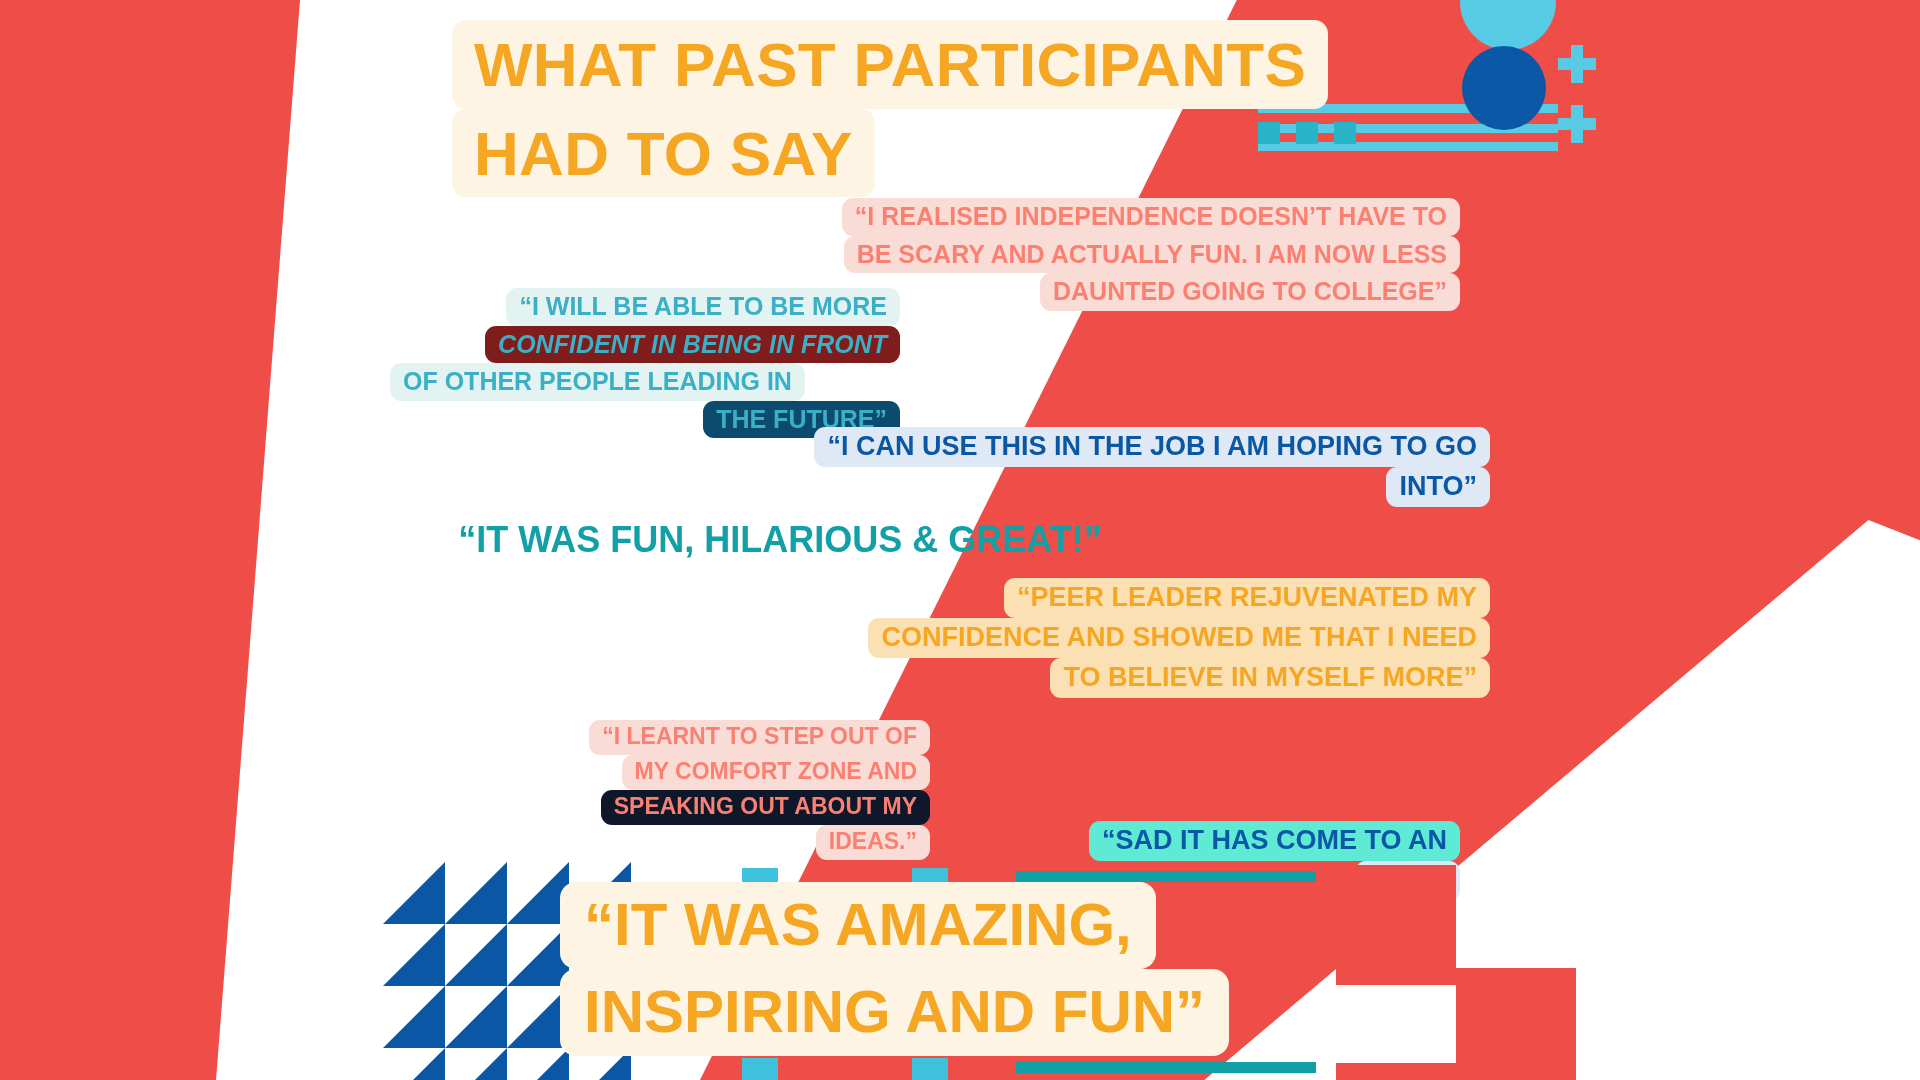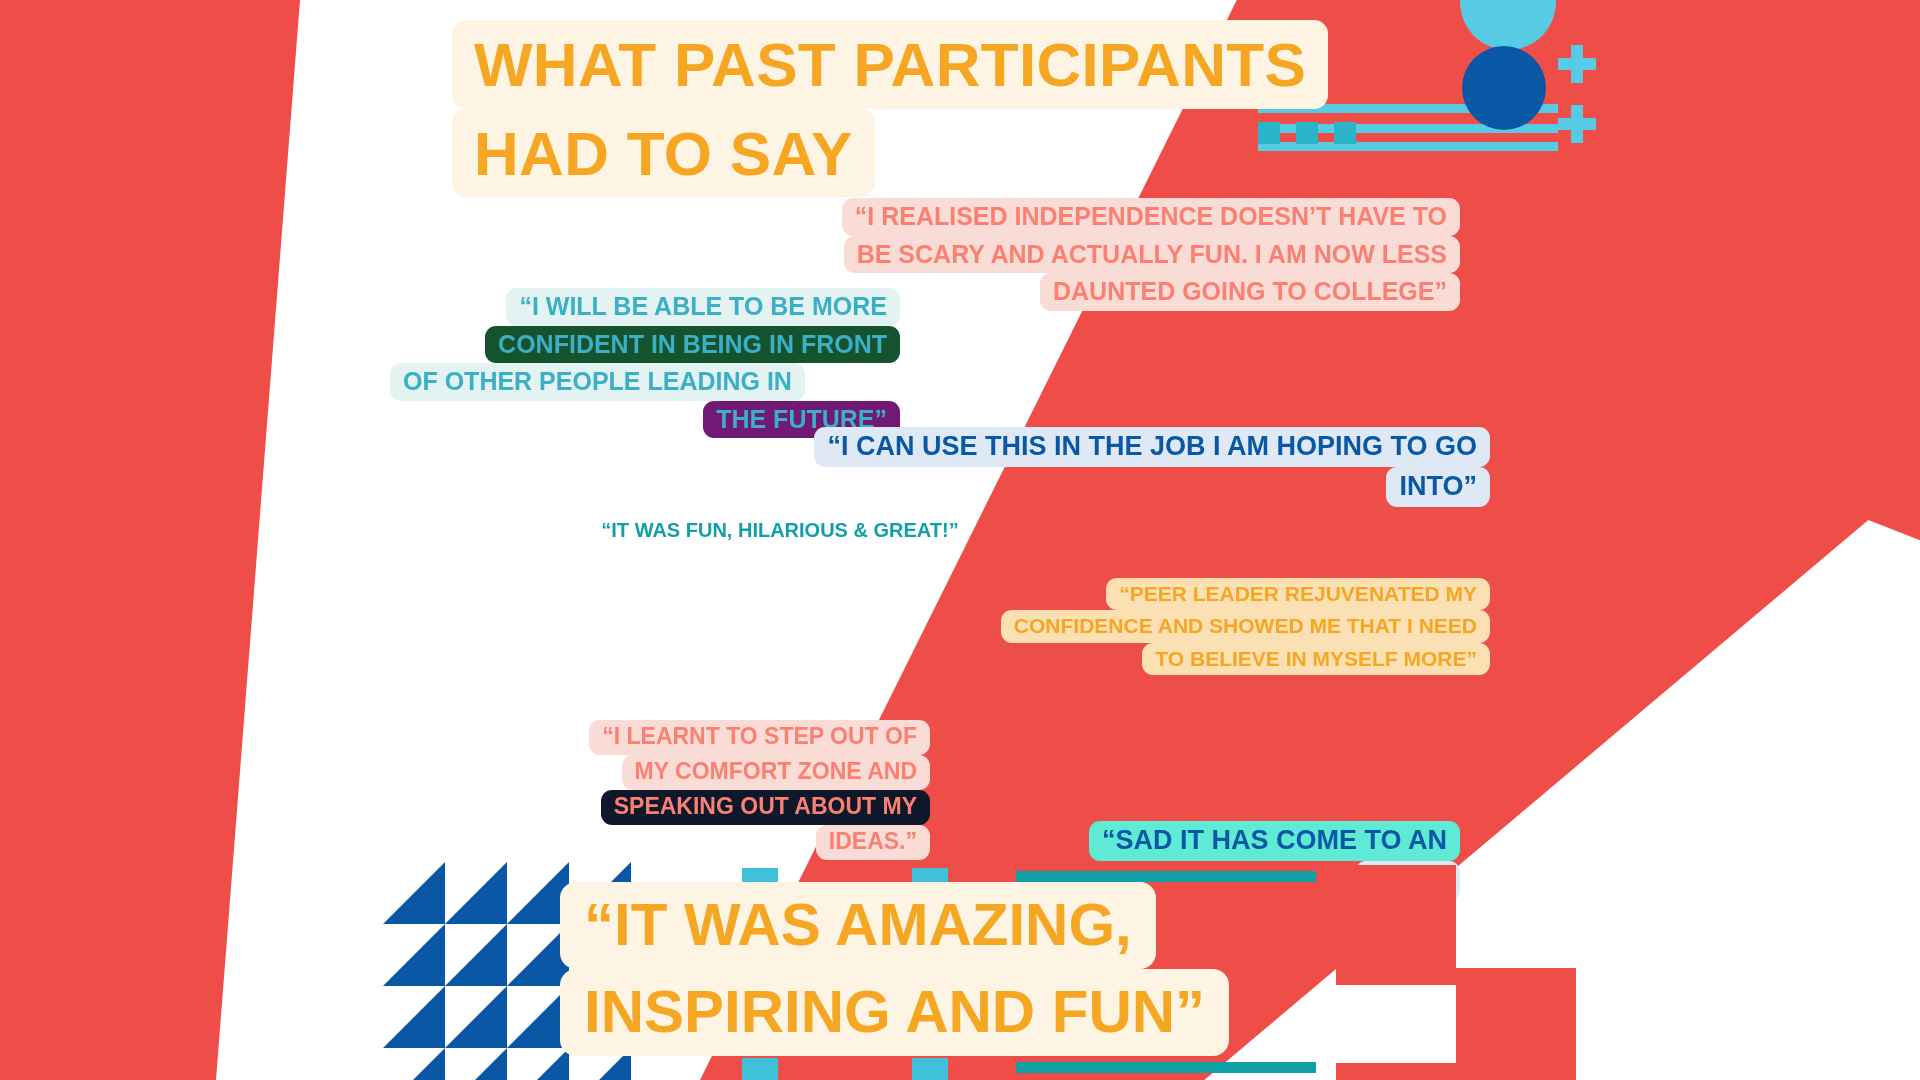--- a/index.html
+++ b/index.html
@@ -194,35 +194,35 @@
   </div>
 
   <div class="quote q-right" id="q0" style="left: 700px; top: 198px; width: 760px; font-size: 25px; color: rgb(250, 128, 114);">
     <span class="ln" style="background: rgb(250, 220, 215);">“I REALISED INDEPENDENCE DOESN’T HAVE TO</span>
     <span class="ln" style="background: rgb(250, 220, 215);">BE SCARY AND ACTUALLY FUN. I AM NOW LESS</span>
     <span class="ln" style="background: rgb(250, 220, 215);">DAUNTED GOING TO COLLEGE”</span>
   </div>
 
   <div class="quote q-right" id="q1" style="left: 370px; top: 288px; width: 530px; font-size: 25px; color: rgb(58, 175, 198);">
     <span class="ln" style="background: rgb(227, 243, 242);">“I WILL BE ABLE TO BE MORE</span>
-    <span class="ln" style="background: #14532d;">CONFIDENT IN BEING IN FRONT</span>
+    <span class="ln" style="background: #7f1d1d; font-style: italic;">CONFIDENT IN BEING IN FRONT</span>
     <span class="ln" style="background: rgb(227, 243, 242); margin-left: 20px;">OF OTHER PEOPLE LEADING IN</span>
-    <span class="ln" style="background: #701a75;">THE FUTURE”</span>
+    <span class="ln" style="background: #0c4a6e;">THE FUTURE”</span>
   </div>
 
   <div class="quote q-right" id="q2" style="left: 640px; top: 427px; width: 850px; font-size: 27px; color: rgb(10, 87, 165);">
     <span class="ln" style="background: rgb(223, 233, 245);">“I CAN USE THIS IN THE JOB I AM HOPING TO GO</span>
     <span class="ln" style="background: rgb(223, 233, 245);">INTO”</span>
   </div>
 
-  <div class="quote q-nobox" id="q3" style="left: 380px; top: 515px; width: 800px; font-size: 20px; text-align: center; color: rgb(17, 160, 166);">
+  <div class="quote q-nobox" id="q3" style="left: 380px; top: 515px; width: 800px; font-size: 36px; text-align: center; color: rgb(17, 160, 166);">
     <span class="ln" style="background: transparent;">“IT WAS FUN, HILARIOUS &amp; GREAT!”</span>
   </div>
 
-  <div class="quote q-right" id="q4" style="left: 640px; top: 578px; width: 850px; font-size: 21px; color: rgb(245, 166, 35);">
+  <div class="quote q-right" id="q4" style="left: 640px; top: 578px; width: 850px; font-size: 27px; color: rgb(245, 166, 35);">
     <span class="ln" style="background: rgb(251, 224, 179);">“PEER LEADER REJUVENATED MY</span>
     <span class="ln" style="background: rgb(251, 224, 179);">CONFIDENCE AND SHOWED ME THAT I NEED</span>
     <span class="ln" style="background: rgb(251, 224, 179);">TO BELIEVE IN MYSELF MORE”</span>
   </div>
 
   <div class="quote q-right" id="q5" style="left: 380px; top: 720px; width: 550px; font-size: 23px; color: rgb(250, 128, 114);">
     <span class="ln" style="background: rgb(250, 220, 215);">“I LEARNT TO STEP OUT OF</span>
     <span class="ln" style="background: rgb(250, 220, 215);">MY COMFORT ZONE AND</span>
     <span class="ln" style="background: #0f172a;">SPEAKING OUT ABOUT MY</span>
     <span class="ln" style="background: rgb(250, 220, 215);">IDEAS.”</span>

